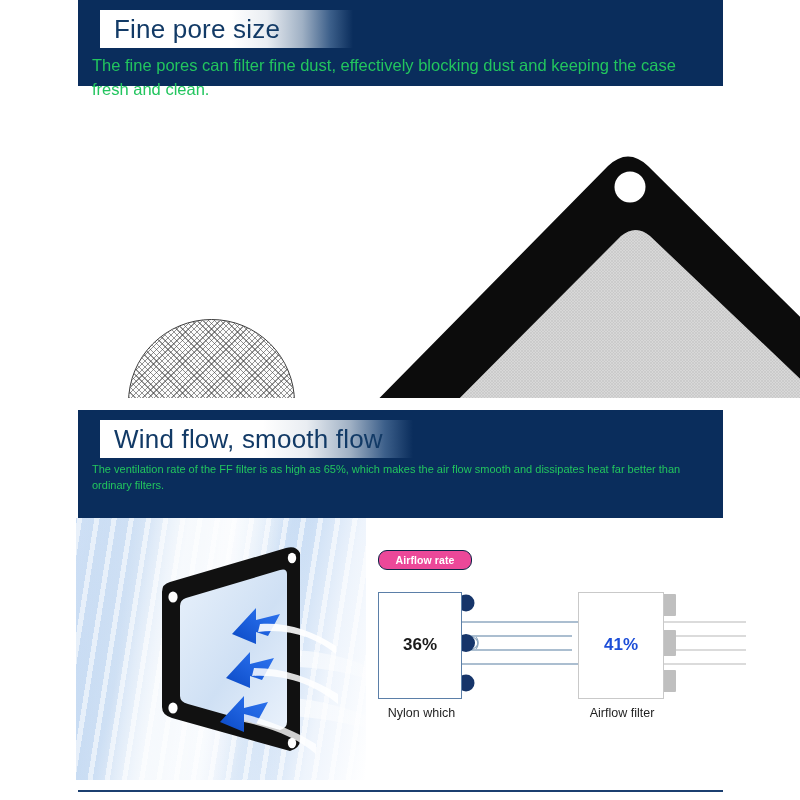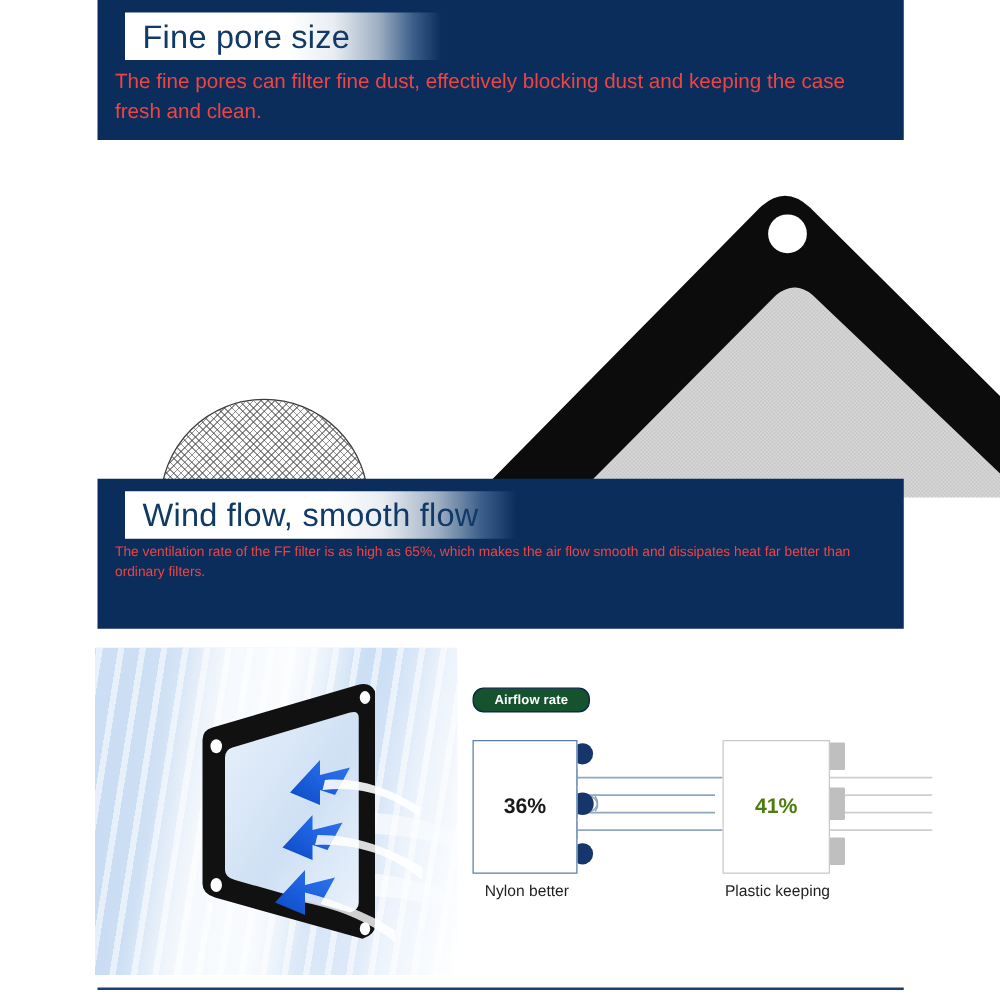--- a/index.html
+++ b/index.html
@@ -1,30 +1,30 @@
 <!DOCTYPE html>
 <html><head>
 <meta charset="utf-8">
 <style>
   html,body{margin:0;padding:0;background:#ffffff;}
   body{width:800px;height:800px;font-family:"Liberation Sans",sans-serif;position:relative;overflow:hidden;}
   .page{position:absolute;inset:0;background:#fff;}
 
   
   .banner{position:absolute;left:78px;width:645px;background:#0a2d5c;}
-  #banner-1{top:0px;height:112px;}
-  #banner-2{top:383px;height:120px;}
+  #banner-1{top:0px;height:86px;}
+  #banner-2{top:410px;height:120px;}
 
   .title-plate{position:absolute;left:22px;top:10px;height:38px;width:253px;
     background:linear-gradient(to right,#ffffff 0%,#ffffff 52%,#e9edf2 66%,#9fb0c4 80%,#3c5f8a 91%,#0a2d5c 100%);
     display:flex;align-items:center;}
   #banner-2 .title-plate{width:313px;}
   .title-plate .ttl{font-size:26px;color:#123a66;padding-left:14px;letter-spacing:.2px;white-space:nowrap;}
 
-  .banner-body{position:absolute;left:14px;right:16px;top:54px;color:#ef4444;
+  .banner-body{position:absolute;left:14px;right:16px;top:54px;color:#22c55e;
     font-size:16.5px;line-height:1.45;}
   #banner-2 .banner-body{top:52px;font-size:11px;}
   .banner-body p{margin:0;}
 
   
   #section-1{position:absolute;left:0;top:122px;width:800px;height:276px;background:#fff;overflow:hidden;}
 
   .mesh-disc{position:absolute;left:128px;top:197px;width:165px;height:165px;border-radius:50%;
     border:1.4px solid #3a3a3a;overflow:hidden;background:#fcfcfc;}
   .mesh-disc .weave{position:absolute;inset:0;
@@ -44,28 +44,28 @@
       linear-gradient(97deg,  rgba(255,255,255,.0) 18%, rgba(255,255,255,.8) 48%, rgba(255,255,255,0) 74%),
       linear-gradient(103deg, #cfe0f5 0%, #a9c8ec 22%, #dce9f8 44%, #bed6f2 62%, #eef4fc 82%, #ffffff 100%);}
   .sky:after{content:"";position:absolute;left:-10%;top:-10%;width:130%;height:130%;
     background:repeating-linear-gradient(99deg, rgba(255,255,255,.55) 0 5px, rgba(255,255,255,0) 5px 17px);}
 
   .fanframe{position:absolute;left:140px;top:542px;width:230px;height:245px;}
 
   
   .diagram{position:absolute;left:366px;top:546px;width:380px;height:195px;}
   .badge{position:absolute;left:12px;top:4px;width:92px;height:18px;border-radius:9px;
-    background:#14532d;border:1px solid #0c2447;display:flex;align-items:center;justify-content:center;}
+    background:#ec4899;border:1px solid #0c2447;display:flex;align-items:center;justify-content:center;}
   .badge span{color:#ffffff;font-size:10.5px;font-weight:bold;letter-spacing:.1px;}
 
   .fbox{position:absolute;background:#fff;}
   #nylon-box{left:12px;top:46px;width:82px;height:105px;border:1.6px solid #5b7fa8;}
   #plastic-box{left:212px;top:46px;width:84px;height:105px;border:1.6px solid #c9c9c9;}
   .pct{position:absolute;left:0;right:0;top:42px;text-align:center;font-size:17px;font-weight:bold;color:#1a1a1a;}
-  #plastic-box .pct{color:#4d7c0f;}
+  #plastic-box .pct{color:#1d4ed8;}
 
   .cap{position:absolute;font-size:12.5px;color:#1f1f1f;}
   #nylon-cap{left:8px;top:160px;width:95px;text-align:center;}
   #plastic-cap{left:206px;top:160px;width:100px;text-align:center;}
 
   .diagram svg{position:absolute;left:0;top:0;}
 
   
   .footer-rule{position:absolute;left:78px;top:790px;width:645px;height:1.6px;background:#1b3f70;}
 </style>
@@ -223,19 +223,19 @@
         </g>
       </svg>
 
       <div class="fbox" id="nylon-box">
         <div class="pct">36%</div>
       </div>
       <div class="fbox" id="plastic-box">
         <div class="pct">41%</div>
       </div>
 
-      <div class="cap" id="nylon-cap">Nylon better</div>
-      <div class="cap" id="plastic-cap">Plastic keeping</div>
+      <div class="cap" id="nylon-cap">Nylon which</div>
+      <div class="cap" id="plastic-cap">Airflow filter</div>
     </div>
   </div>
 
   <div class="footer-rule"></div>
 </div>
 
 </body></html>

